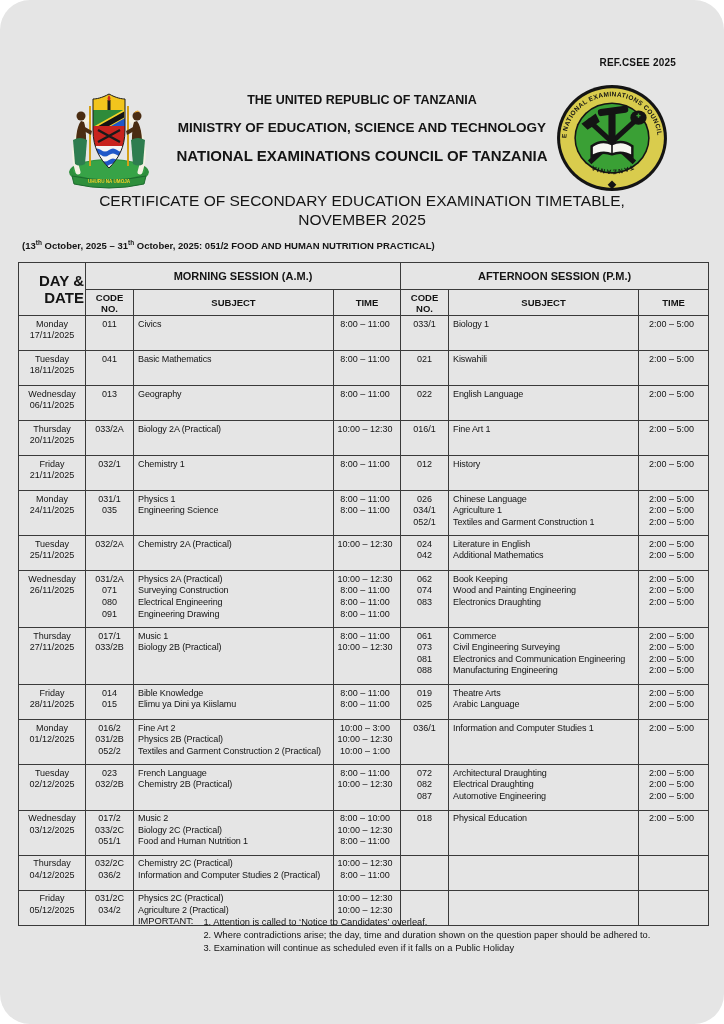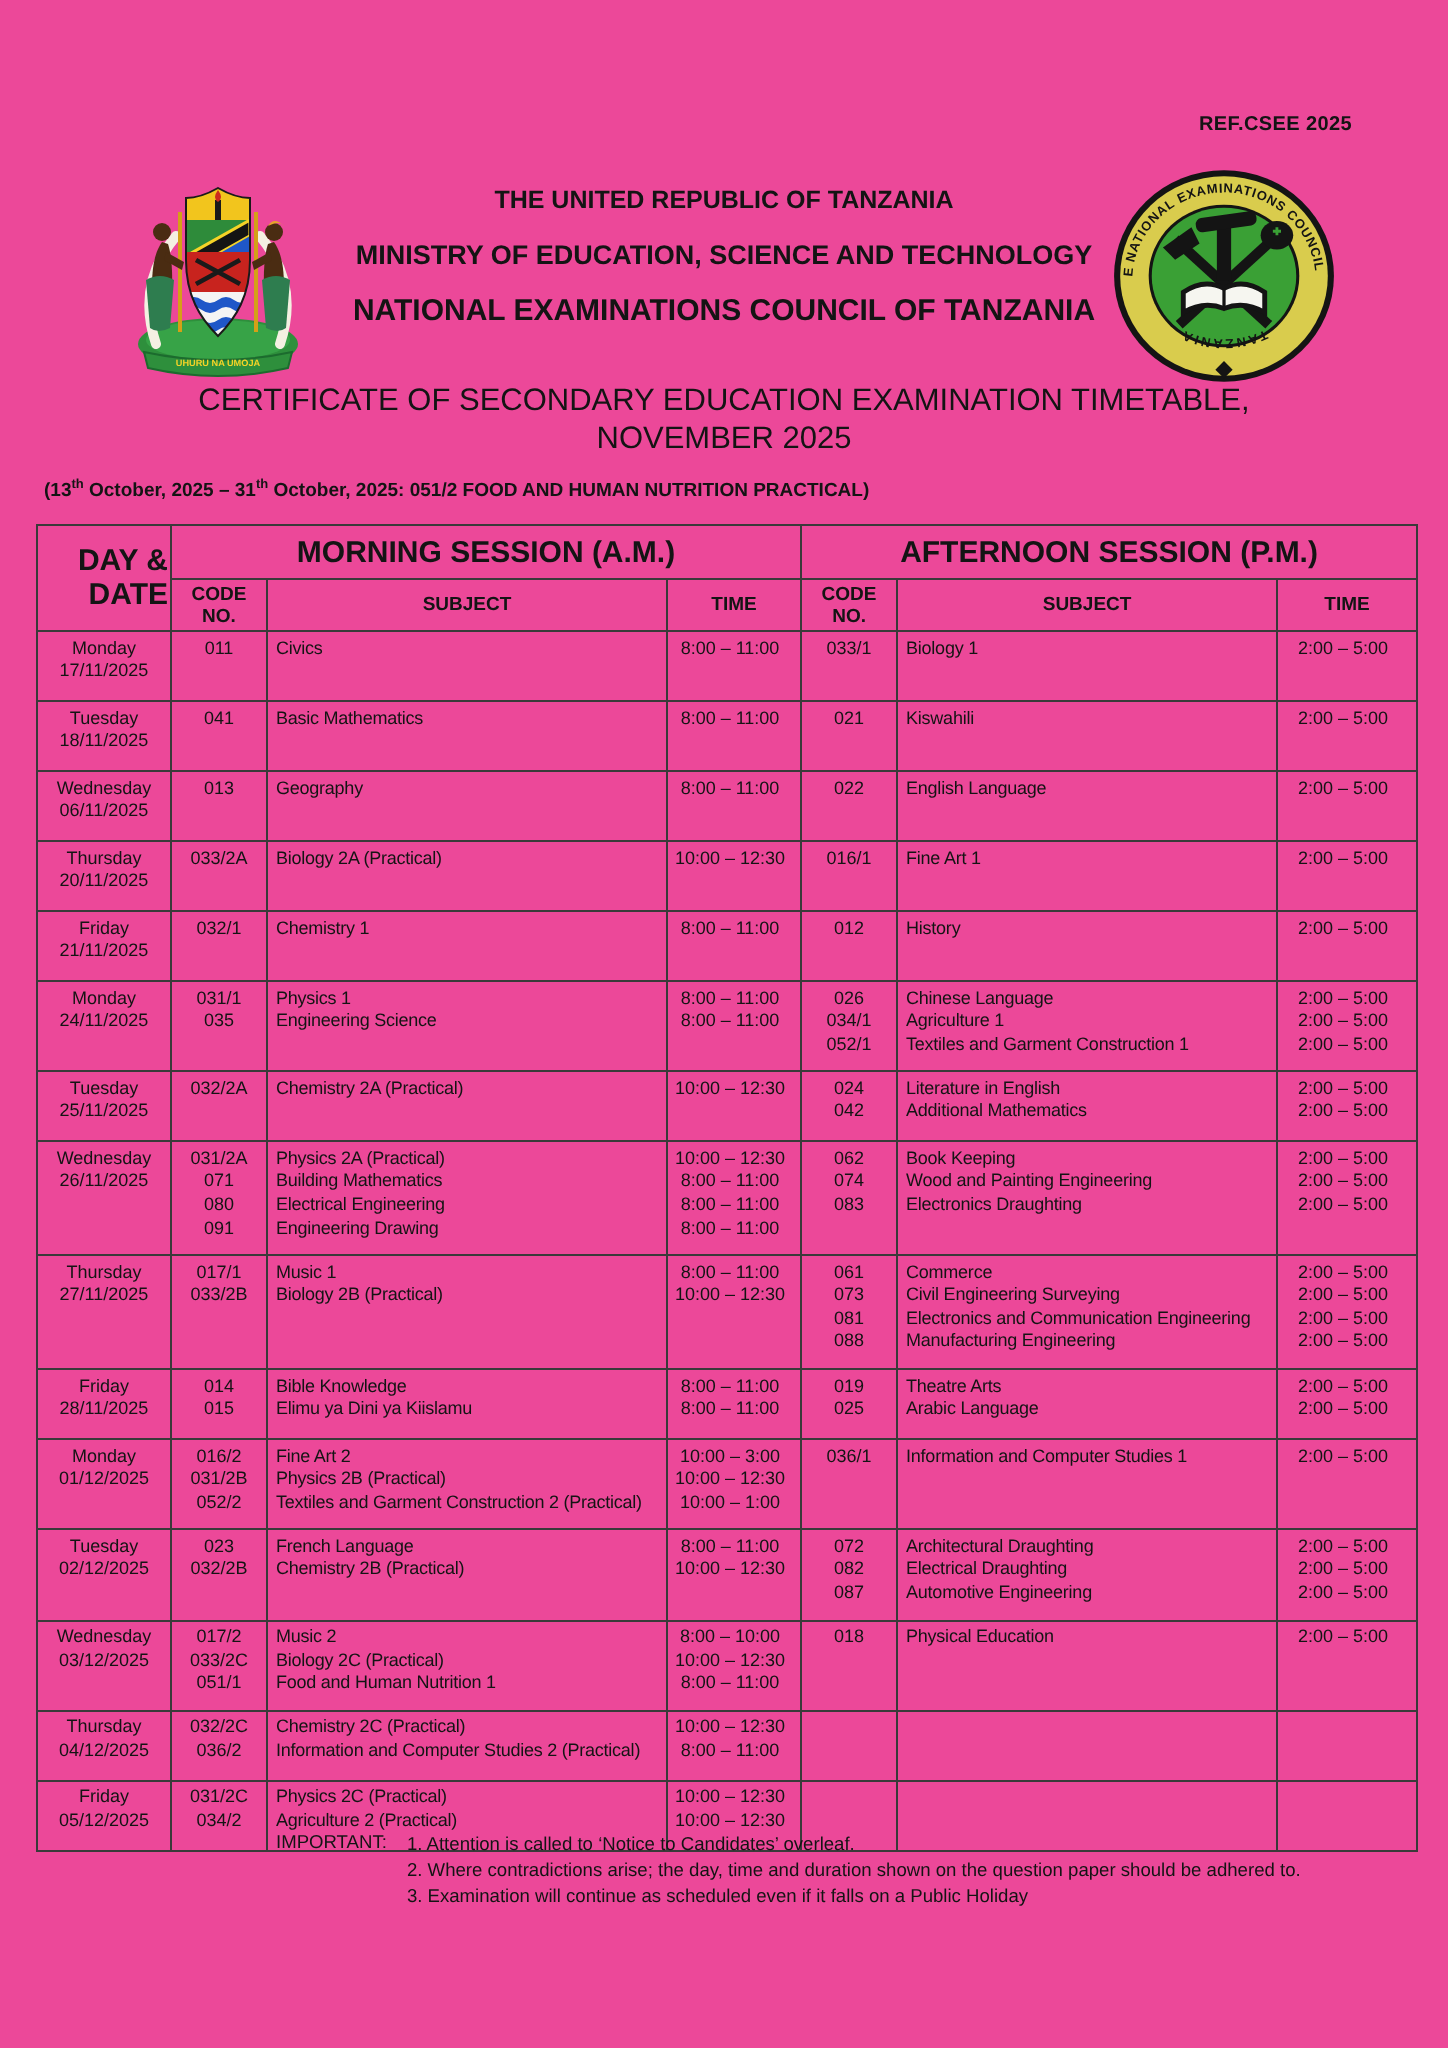--- a/index.html
+++ b/index.html
@@ -1,32 +1,32 @@
 <!DOCTYPE html>
 <html><head>
 <meta charset="utf-8">
 <style>
   html,body{margin:0;padding:0;background:#fff;}
-  .page{position:relative;width:724px;height:1024px;background:#ec4899;
-        font-family:"Liberation Sans", sans-serif;color:#141414;overflow:hidden;}
+  .page{position:relative;width:724px;height:1024px;background:#e5e5e5;
+        font-family:"Liberation Sans", sans-serif;color:#141414;overflow:hidden;border-radius:30px;}
   .ref{position:absolute;top:57px;right:48px;font-size:10px;font-weight:bold;letter-spacing:0.2px;}
   .emblem{position:absolute;left:54px;top:80px;width:110px;height:110px;}
   .necta{position:absolute;left:555px;top:83px;width:114px;height:110px;}
   .head-lines{position:absolute;left:130px;width:464px;top:93px;text-align:center;font-weight:bold;}
   .hl1{font-size:12.5px;margin-bottom:13px;}
   .hl2{font-size:13.5px;margin-bottom:12px;}
   .hl3{font-size:15px;}
   .title{position:absolute;top:191px;left:0;width:724px;text-align:center;
          font-size:15.5px;font-weight:normal;line-height:19px;}
   .subtitle{position:absolute;top:239px;left:22px;font-size:9.5px;font-weight:bold;}
   .subtitle sup{font-size:6.5px;}
   .tablewrap{position:absolute;top:262px;left:18px;width:690px;}
   table.tt{width:690px;border-collapse:collapse;table-layout:fixed;}
   table.tt th,table.tt td{border:1.4px solid #3a3a3a;}
-  th.session{font-size:15px;font-weight:bold;height:24px;text-align:center;}
+  th.session{font-size:11px;font-weight:bold;height:24px;text-align:center;}
   th.sub{font-size:9.5px;font-weight:bold;height:23px;text-align:center;}
   th.daydate{font-size:15px;font-weight:bold;text-align:right;}
   tr.data{height:35px;}
   tr.data td{vertical-align:top;font-size:9px;padding:2.5px 0 7px 0;}
   td.c-day{text-align:center;}
   td.c-code{text-align:center;}
   td.c-subj{text-align:left;padding-left:4px !important;padding-right:1px !important;}
   td.c-time{text-align:center;padding-right:4px !important;}
   .cl{line-height:11.6px;white-space:nowrap;}
   td.c-subj .cl{letter-spacing:-0.12px;overflow:hidden;}
@@ -344,21 +344,21 @@
               <div class="cl">26/11/2025</div>
             </td>
             <td class="c-code">
               <div class="cl">031/2A</div>
               <div class="cl">071</div>
               <div class="cl">080</div>
               <div class="cl">091</div>
             </td>
             <td class="c-subj">
               <div class="cl">Physics 2A (Practical)</div>
-              <div class="cl">Building Mathematics</div>
+              <div class="cl">Surveying Construction</div>
               <div class="cl">Electrical Engineering</div>
               <div class="cl">Engineering Drawing</div>
             </td>
             <td class="c-time">
               <div class="cl">10:00 – 12:30</div>
               <div class="cl">8:00 – 11:00</div>
               <div class="cl">8:00 – 11:00</div>
               <div class="cl">8:00 – 11:00</div>
             </td>
             <td class="c-code">

